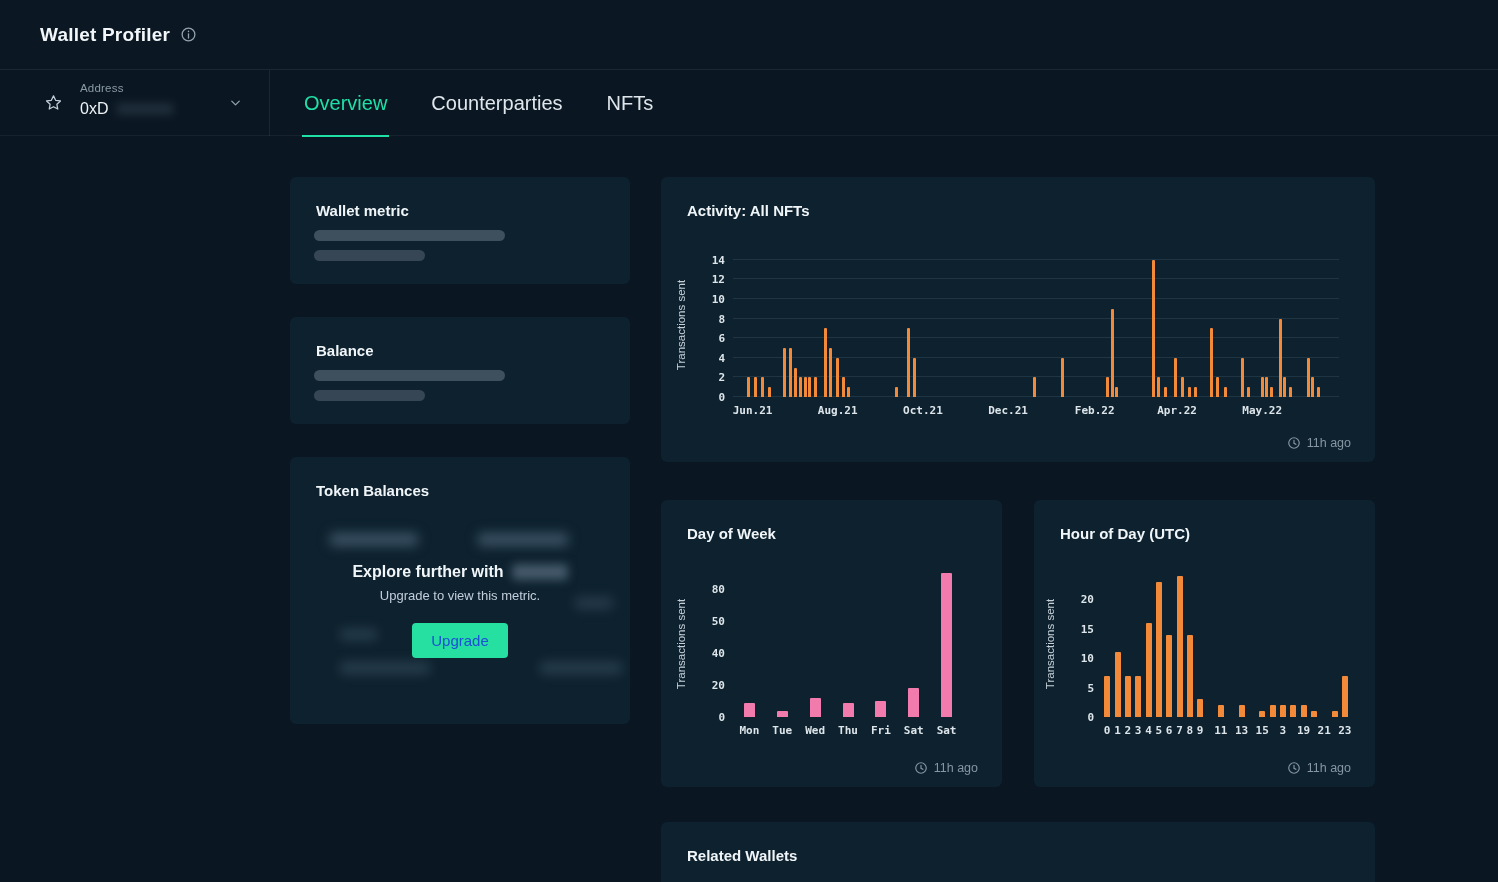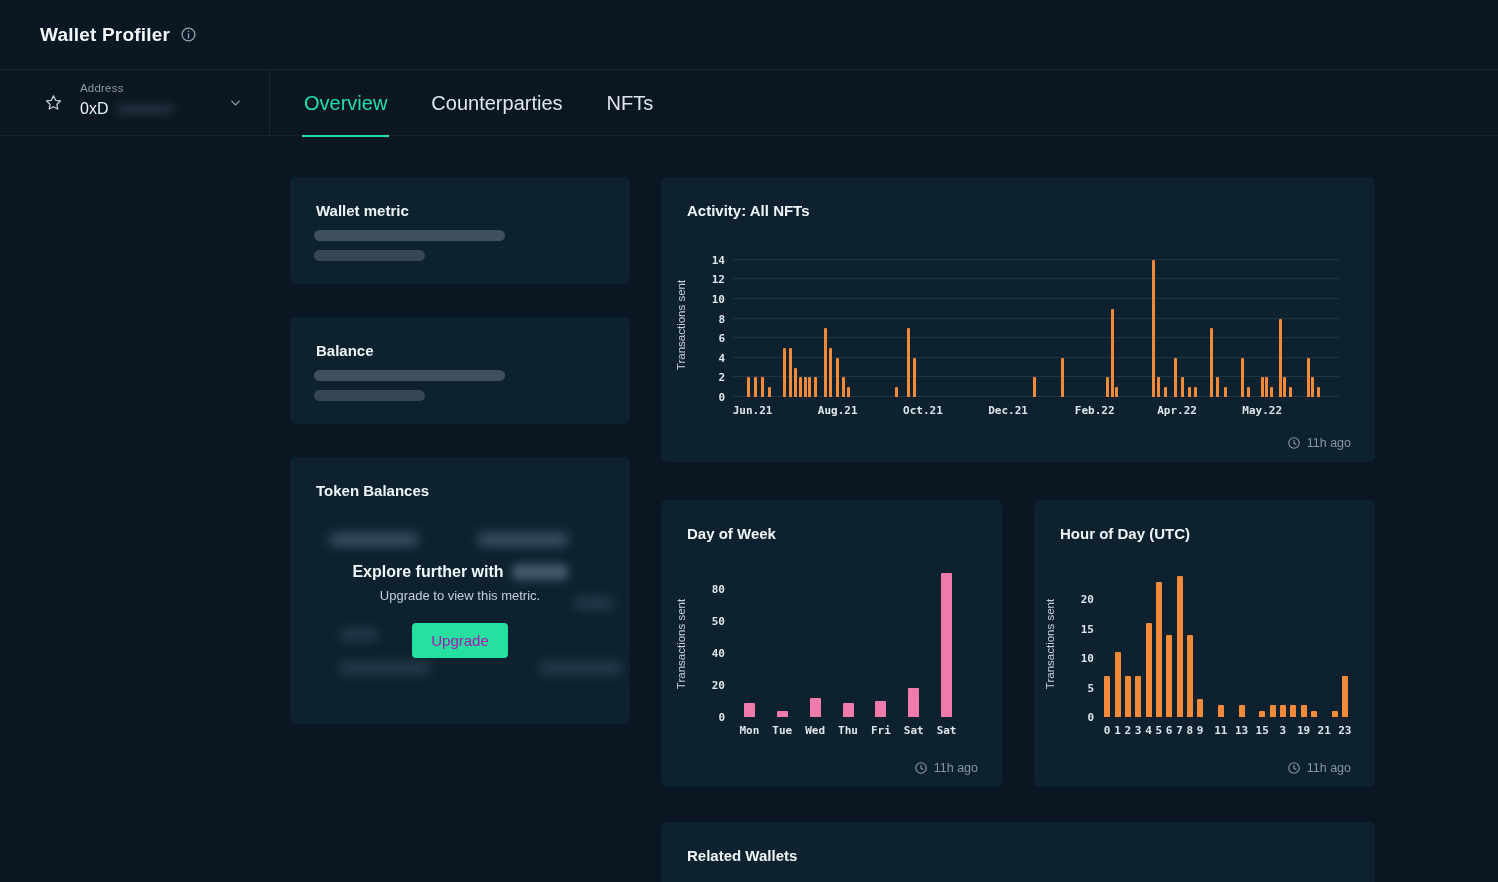--- a/index.html
+++ b/index.html
@@ -42,21 +42,21 @@
   .sk1 { left:24px; top:53px; width:191px; }
   .sk2 { left:24px; top:73px; width:111px; background:#364654; }
 
   
   .bpill { position:absolute; background:#3c5264; border-radius:3px; filter:blur(6px); }
   .token-overlay { position:absolute; left:0; right:0; top:106px; text-align:center; z-index:2; }
   .overlay-heading-row { display:flex; justify-content:center; align-items:center; gap:8px; }
   .overlay-heading { font-size:16px; font-weight:700; color:#f1f6f9; }
   .overlay-logo-blur { width:56px; height:16px; background:#44596a; border-radius:3px; filter:blur(5px); }
   .overlay-subtext { margin-top:7px; font-size:13px; color:#c3cedb; }
-  .upgrade-btn { margin-top:20px; display:inline-block; background:#25e0a0; color:#a21caf; border:none; border-radius:4px; font-size:15px; padding:9px 19px; cursor:pointer; font-family:inherit; }
+  .upgrade-btn { margin-top:20px; display:inline-block; background:#25e0a0; color:#1d4ed8; border:none; border-radius:4px; font-size:15px; padding:9px 19px; cursor:pointer; font-family:inherit; }
 
   
   .chart { position:absolute; }
   .card-activity .chart { left:72px; top:75px; width:606px; height:145px; }
   .card-dow .chart { left:72px; top:70px; width:230px; height:147px; }
   .card-hod .chart { left:68px; top:70px; width:248px; height:147px; }
   .plot { position:absolute; inset:0; }
   .gridline { position:absolute; left:0; right:0; height:1px; background:rgba(130,160,180,.16); }
   .bar { position:absolute; bottom:0; border-radius:1px 1px 0 0; }
   .yticks { position:absolute; left:-40px; top:0; bottom:0; width:32px; }

